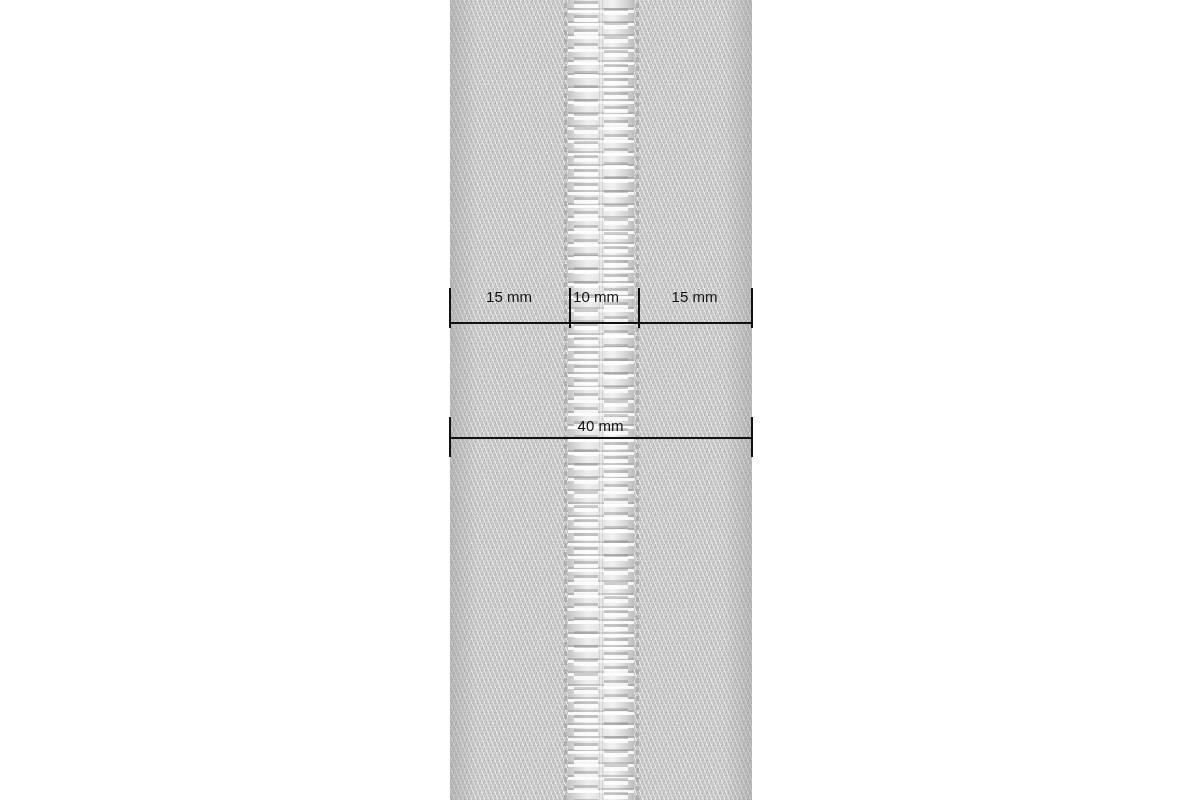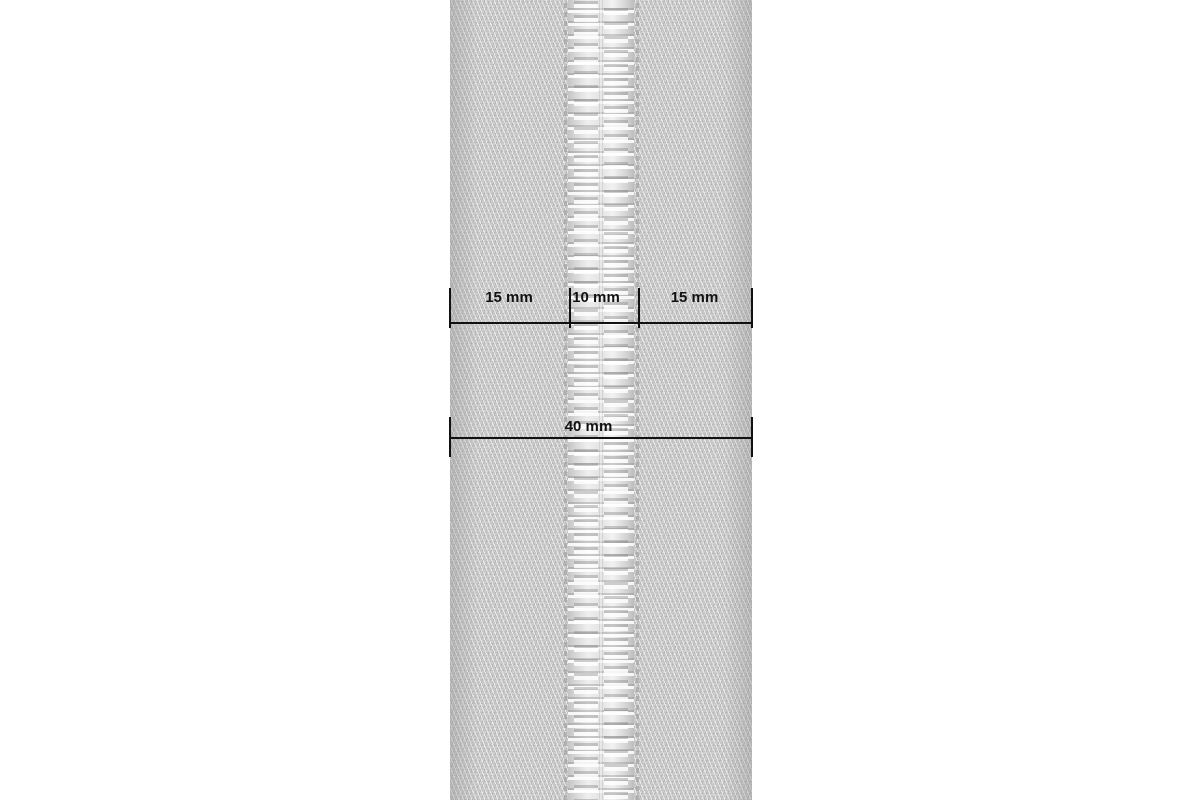--- a/index.html
+++ b/index.html
@@ -131,21 +131,21 @@
     border-top: 2px solid #111111;
   }
   .tick {
     position: absolute;
     width: 0;
     border-left: 2px solid #111111;
   }
   .dim-label {
     position: absolute;
     font-size: 15px;
-    font-weight: bold;
+    font-weight: normal;
     color: #111111;
     text-align: center;
     white-space: nowrap;
     background: transparent;
     line-height: 16px;
   }
 </style>
 </head>
 <body>
 
@@ -178,15 +178,15 @@
   <div class="dim-line" style="left:569px; top:322px; width:69px;"></div>
   <div class="dim-line" style="left:638px; top:322px; width:113px;"></div>
 
   <div class="dim-label" style="left:449px; top:289px; width:120px;">15 mm</div>
   <div class="dim-label" style="left:569px; top:289px; width:54px;">10 mm</div>
   <div class="dim-label" style="left:638px; top:289px; width:113px;">15 mm</div>
 
   <div class="tick" style="left:449px; top:417px; height:40px;"></div>
   <div class="tick" style="left:751px; top:417px; height:40px;"></div>
   <div class="dim-line" style="left:449px; top:437px; width:303px;"></div>
-  <div class="dim-label" style="left:453px; top:418px; width:271px;">40 mm</div>
+  <div class="dim-label" style="left:465px; top:418px; width:271px;">40 mm</div>
 
 </div>
 
 </body></html>

